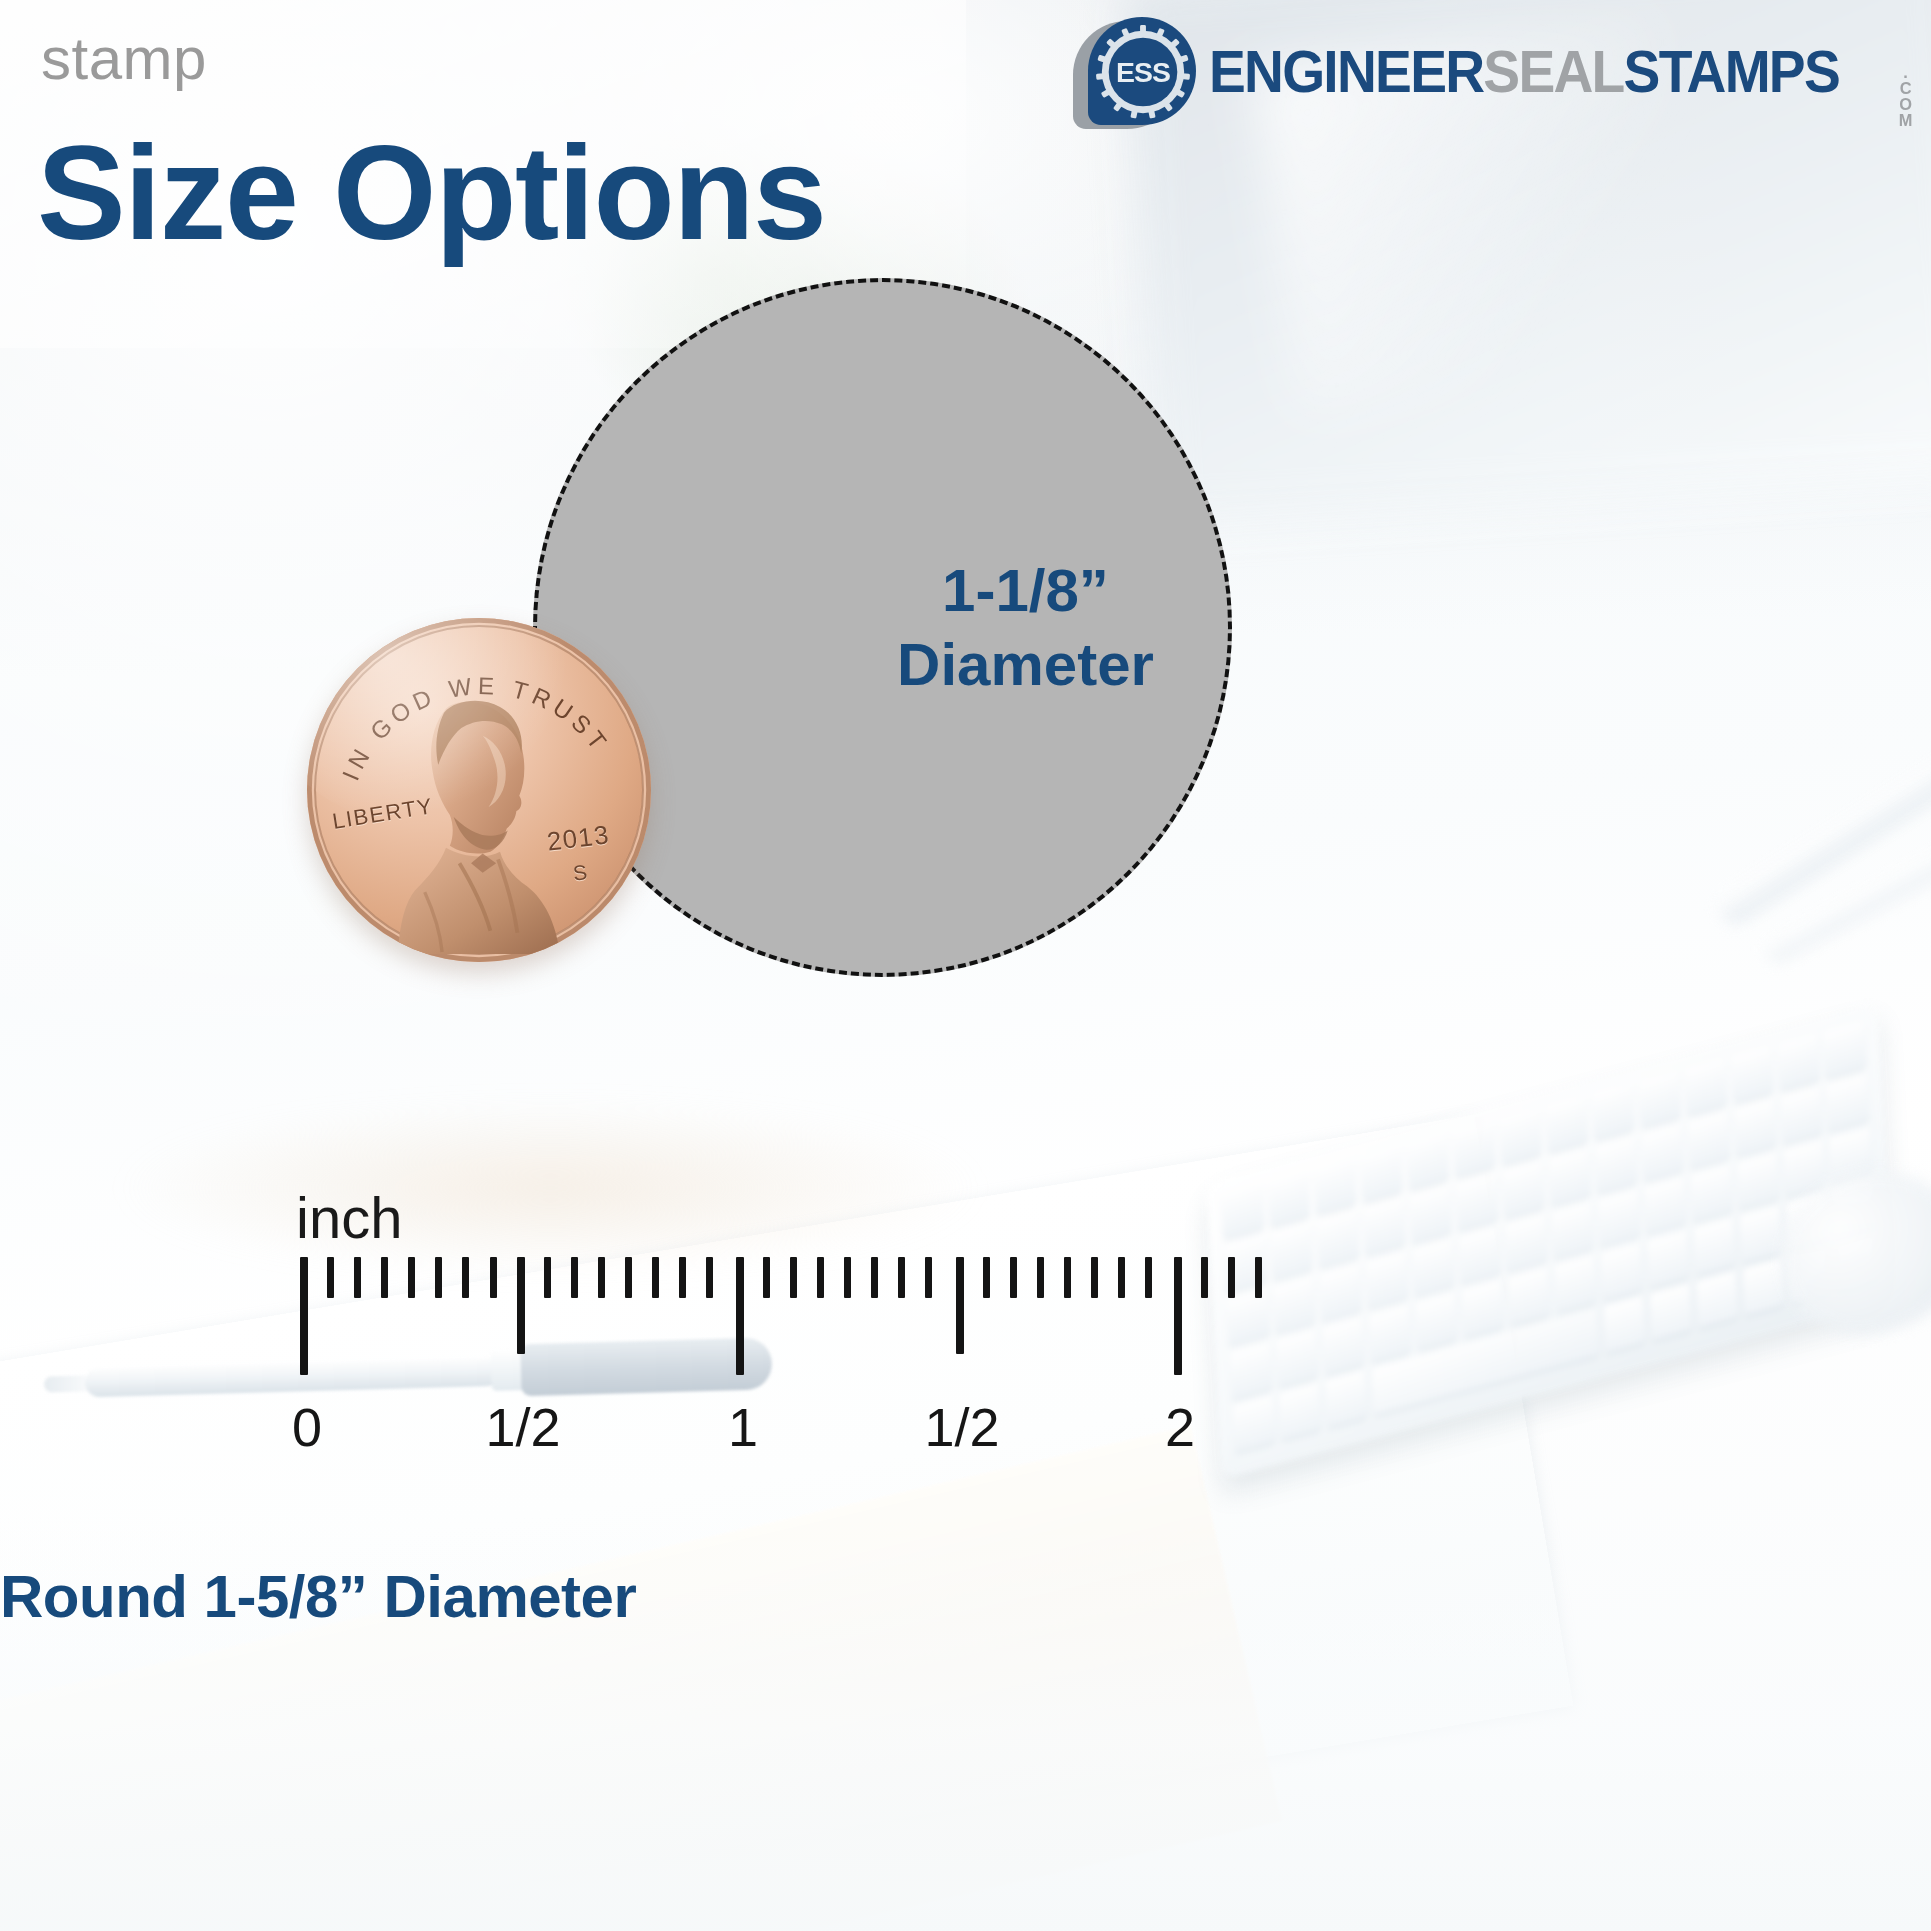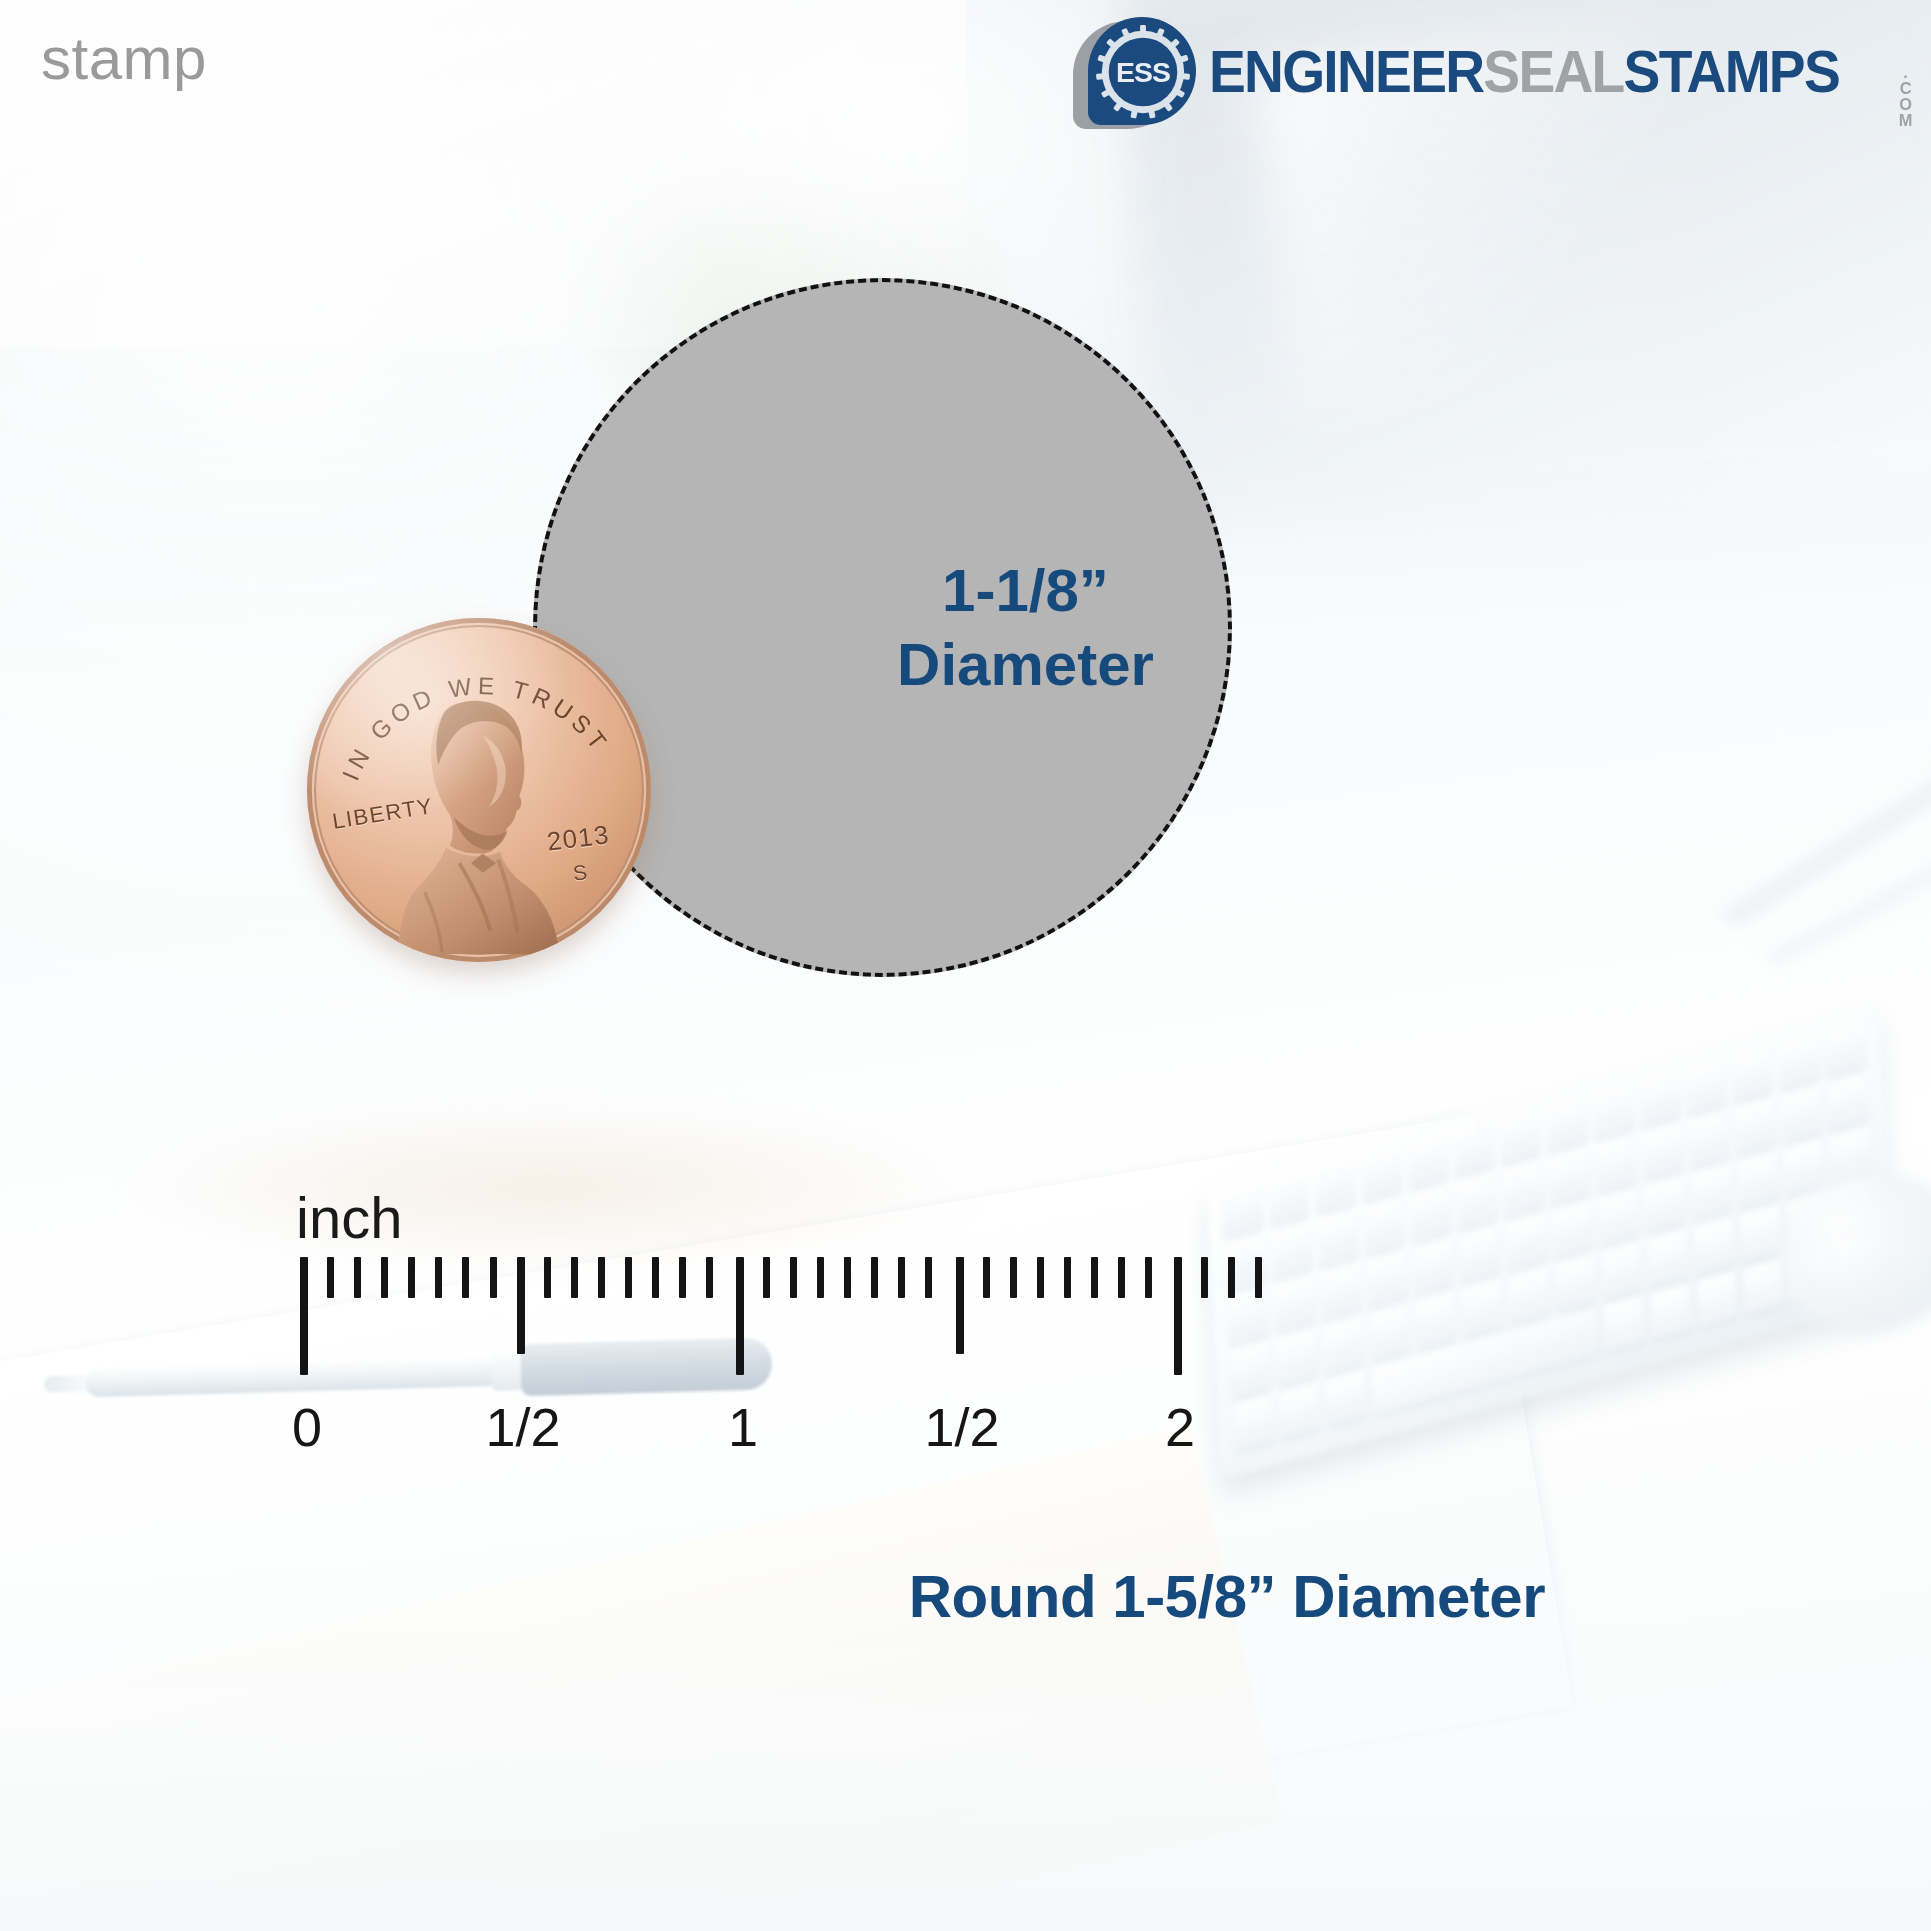--- a/index.html
+++ b/index.html
@@ -279,21 +279,21 @@
   .ruler .tick.t-small { height:41px; width:6.8px; }
   .ruler .num {
     position:absolute;
     font-size:54px; color:#161616; line-height:1;
     transform:translateX(-50%);
   }
 
   
   .caption {
     position:absolute; left:0; top:1562px; width:1545px;
-    text-align:right;
+    text-align:left;
     font-size:60px; font-weight:bold; color:#174a7c;
     letter-spacing:-0.5px;
   }
 </style>
 </head>
 <body>
 
 <div id="canvas">
 
   <div class="bg-photo"></div>
@@ -383,20 +383,21 @@
     <div class="tip"></div>
     <div class="barrel"></div>
     <div class="grip"></div>
     <div class="cap"></div>
   </div>
 
   <div class="bg-headwash"></div>
   <div class="bg-footwash"></div>
 
   <div class="kicker">stamp</div>
+  <h1 class="headline">Size Options</h1>
 
   <div class="logo">
     <div class="logo-badge">
       <div class="shadow"></div>
       <div class="shield"></div>
       <svg width="98" height="98" viewBox="0 0 100 100">
         <g fill="#dbe3ea">
           <circle cx="50" cy="50" r="42"></circle>
         </g>
         <g fill="#dbe3ea">

